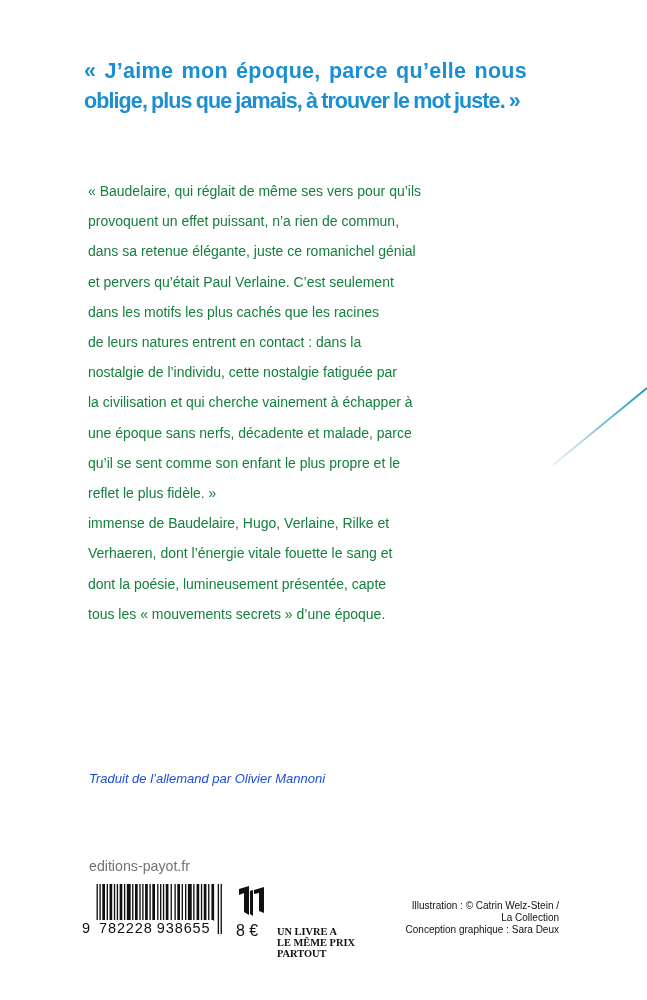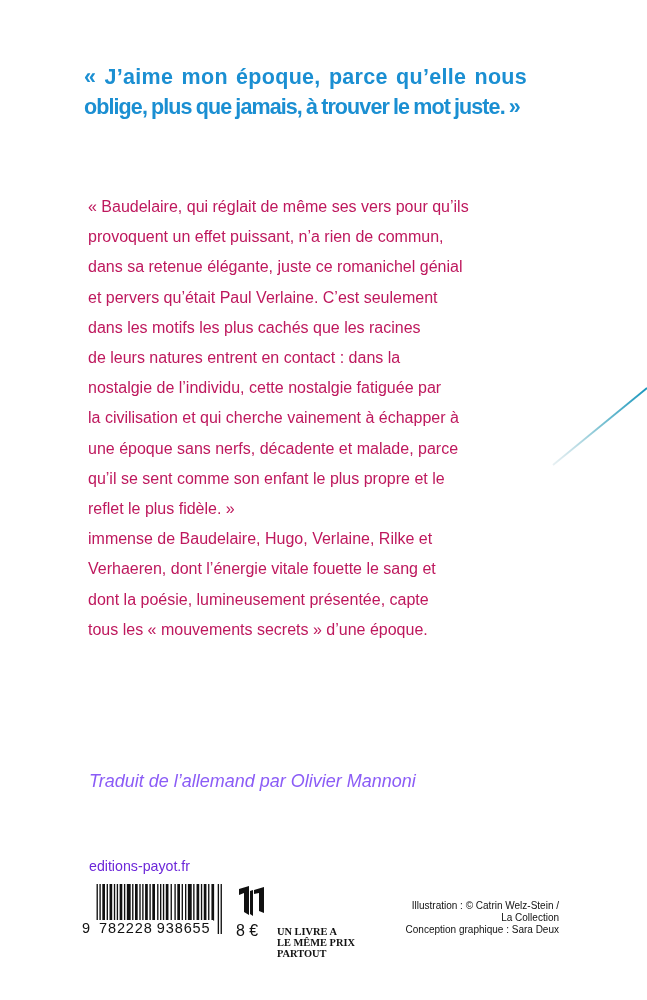--- a/index.html
+++ b/index.html
@@ -1,23 +1,23 @@
 <!DOCTYPE html>
 <html><head>
 <meta charset="utf-8">
 <style>
   html, body { margin:0; padding:0; }
   body { width:647px; height:1000px; background:#ffffff; position:relative; overflow:hidden; font-family:"Liberation Sans", sans-serif; color:#1a1a1a; }
-  .quote { position:absolute; left:84px; top:62px; width:500px; color:#1b8fd2; font-weight:bold; font-size:21.5px; line-height:30px; letter-spacing:-0.2px; }
+  .quote { position:absolute; left:84px; top:56px; width:500px; color:#1b8fd2; font-weight:bold; font-size:21.5px; line-height:30px; letter-spacing:-0.2px; }
   .quote .l1 { display:block; letter-spacing:0.3px; word-spacing:2px; }
   .quote .l2 { display:block; letter-spacing:-0.9px; word-spacing:-1px; }
-  .body-text { position:absolute; left:88px; top:192px; width:480px; font-size:16px; line-height:30.2px; color:#be185d; }
+  .body-text { position:absolute; left:88px; top:176px; width:480px; font-size:14px; line-height:30.2px; color:#15803d; }
   .body-text span { display:block; white-space:nowrap; }
-  .translator { position:absolute; left:89px; top:771px; font-size:18px; font-style:italic; color:#8b5cf6; }
-  .website { position:absolute; left:89px; top:858px; font-size:14.2px; color:#6d28d9; }
+  .translator { position:absolute; left:89px; top:771px; font-size:13px; font-style:italic; color:#1d4ed8; }
+  .website { position:absolute; left:89px; top:858px; font-size:14.2px; color:#737373; }
   .barcode { position:absolute; left:82px; top:884px; width:145px; height:55px; }
   .barcode .digits { position:absolute; left:0; top:36px; font-family:"Liberation Sans", sans-serif; font-size:14.5px; letter-spacing:0.9px; background:#fff; color:#111; line-height:16px; }
   .barcode .digits .first { margin-right:6px; }
   .barcode .digits .grp { padding:0 2px; }
   .bars { position:absolute; left:12px; top:0; height:50px; }
   .price-logo { position:absolute; left:237px; top:885px; width:30px; height:32px; }
   .price-text { position:absolute; left:277px; top:927px; font-size:10.4px; font-weight:bold; line-height:10.8px; color:#111;font-family:Liberation Serif, serif; }
   .price { position:absolute; left:236px; top:922px; font-size:16px; color:#111; }
   .credits { position:absolute; right:88px; top:900px; font-size:10px; line-height:12px; text-align:right; color:#111; }
   .credits span { display:block; }

